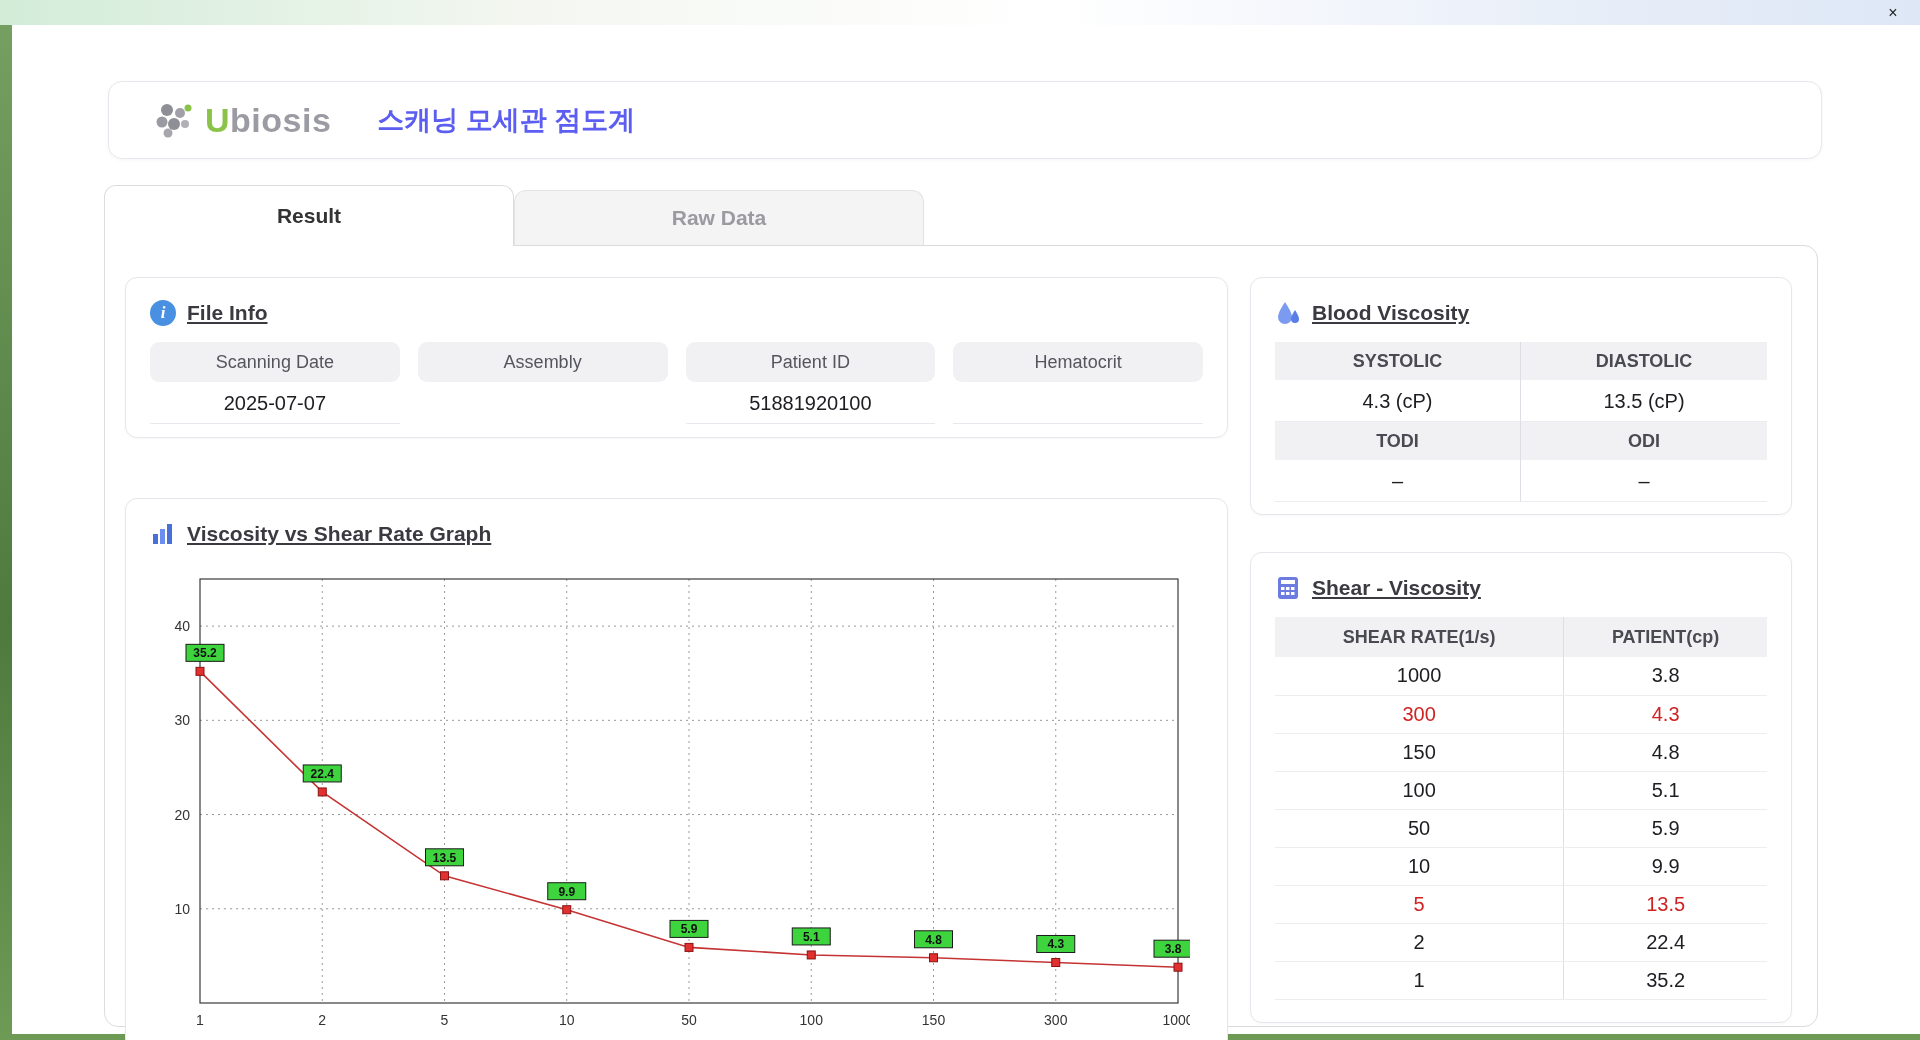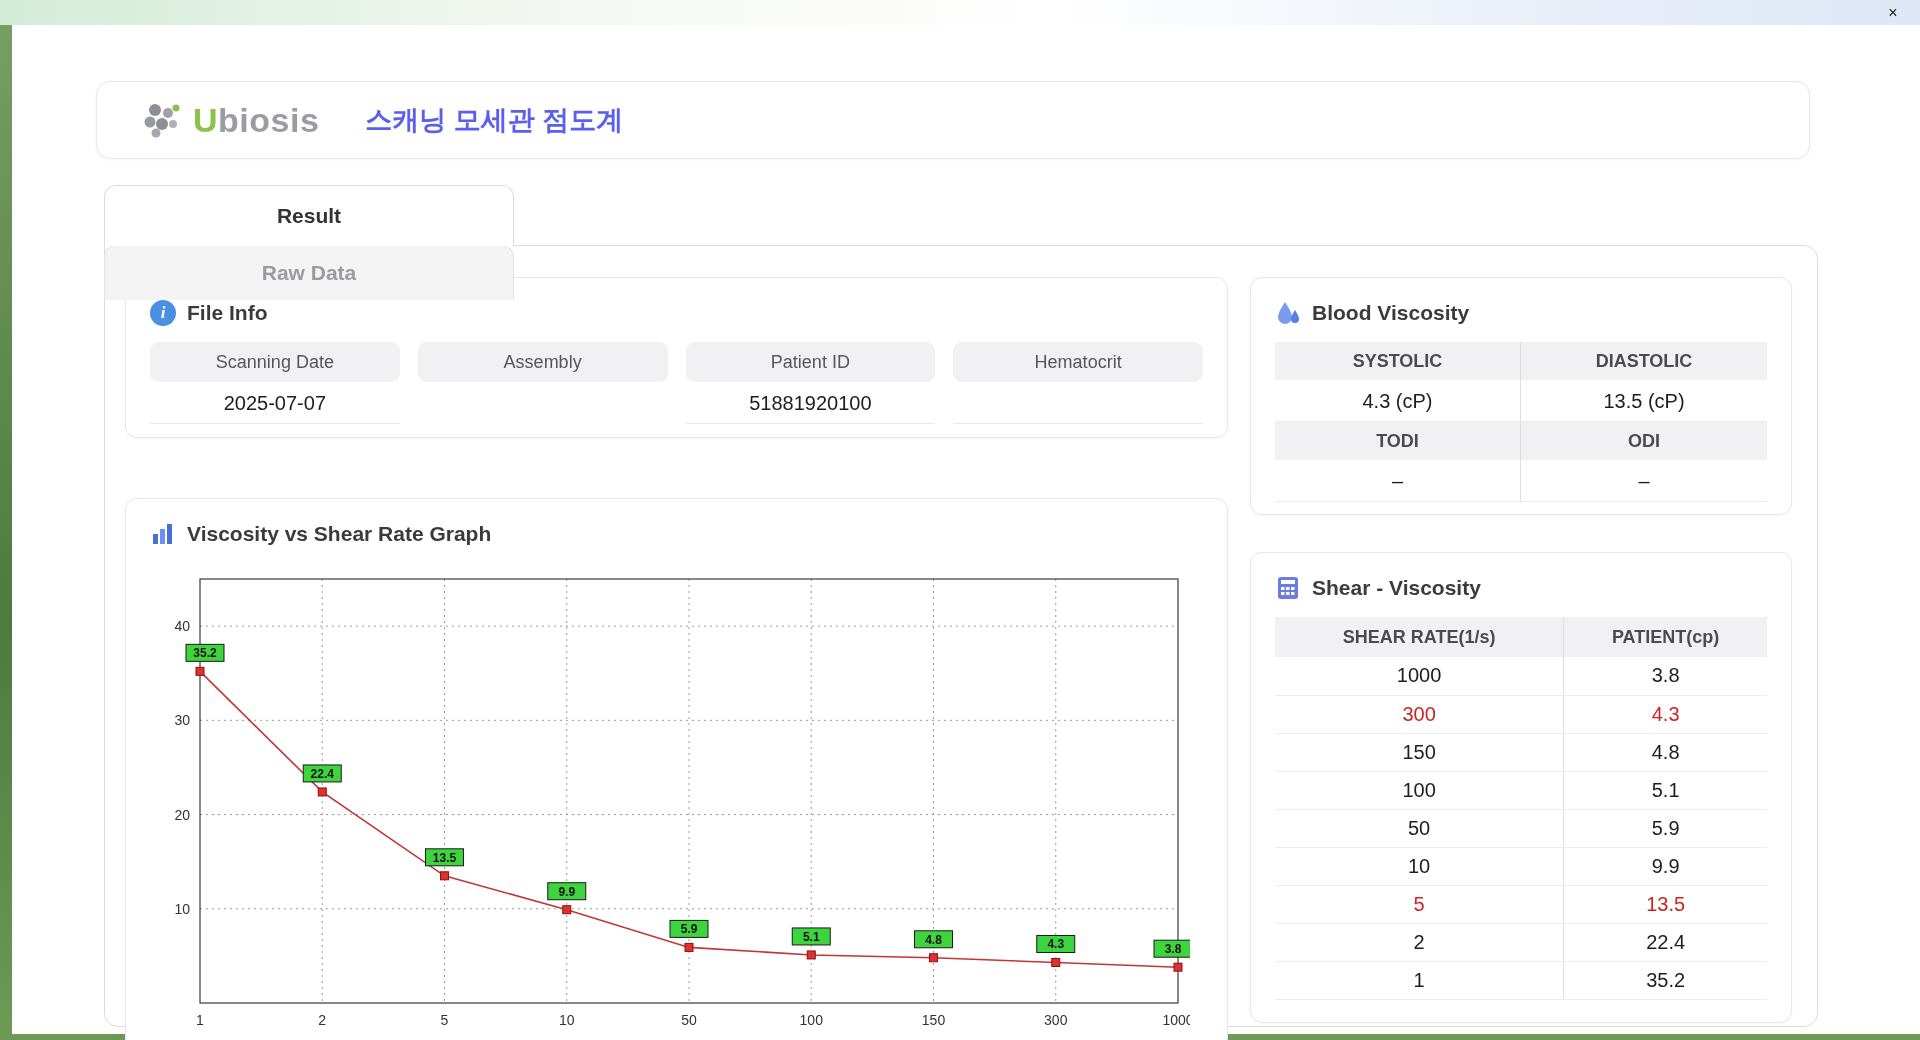--- a/index.html
+++ b/index.html
@@ -19,31 +19,31 @@
     position:absolute; right:16px; top:2px; font-size:16px; color:#222; cursor:default;
     width:22px; height:22px; text-align:center; line-height:22px;
   }
   
   .window {
     position:absolute; left:12px; top:25px; right:0; bottom:6px;
     background:#ffffff;
   }
   
   .header-card {
-    position:absolute; left:84px; top:56px; width:1714px; height:78px;
+    position:absolute; left:96px; top:56px; width:1714px; height:78px;
     border:1px solid #e7e7ee; border-radius:14px;
     display:flex; align-items:center; padding:0 44px;
     box-shadow:0 1px 4px rgba(0,0,0,.04); background:#fff;
   }
   .logo { display:flex; align-items:center; gap:10px; }
   .logo-text { font-size:34px; font-weight:bold; color:#9b9ba3; letter-spacing:.5px; }
   .logo-text .u { color:#8bc34a; }
   .app-title { margin-left:46px; font-size:27px; font-weight:bold; color:#5b5ef0;text-align:center; }
   
-  .tabs { position:absolute; left:92px; top:160px; display:flex; align-items:flex-end; z-index:3;flex-direction:column; }
+  .tabs { position:absolute; left:92px; top:160px; display:flex; align-items:flex-end; z-index:3; }
   .tab {
     width:410px; display:flex; align-items:center; justify-content:center;
     font-size:21px; font-weight:bold;
     border-top-left-radius:12px; border-top-right-radius:12px;
   }
   .tab-active {
     height:61px; background:#fff; color:#333;
     border:1px solid #dcdcdf; border-bottom:none; margin-bottom:-1px; z-index:4;
   }
   .tab-inactive {
@@ -55,21 +55,21 @@
     position:absolute; left:92px; top:220px; width:1714px; height:782px;
     border:1px solid #dcdcdf; border-radius:0 14px 14px 14px; background:#fff; z-index:2;
   }
   .card {
     position:absolute; background:#fff;
     border:1px solid #e6e6ec; border-radius:12px;
     box-shadow:0 1px 3px rgba(0,0,0,.03);
     padding:22px 24px;
   }
   .card-title-row { display:flex; align-items:center; gap:11px; margin-bottom:16px; }
-  .card-title { font-size:21px; font-weight:bold; color:#3a3a40; }
+  .card-title { font-size:21px; font-weight:bold; color:#3a3a40;text-decoration:underline; }
 
   .file-info-card  { left:20px;  top:31px;  width:1103px; height:161px; }
   .graph-card      { left:20px;  top:213px; width:1103px; height:560px;margin-top:39px; }
   .blood-card      { left:1145px; top:31px; width:542px;  height:238px; }
   .shear-card      { left:1145px; top:306px; width:542px; height:471px; }
 
   
   .fields-row { display:flex; gap:18px; }
   .field { flex:1; }
   .field-label {

